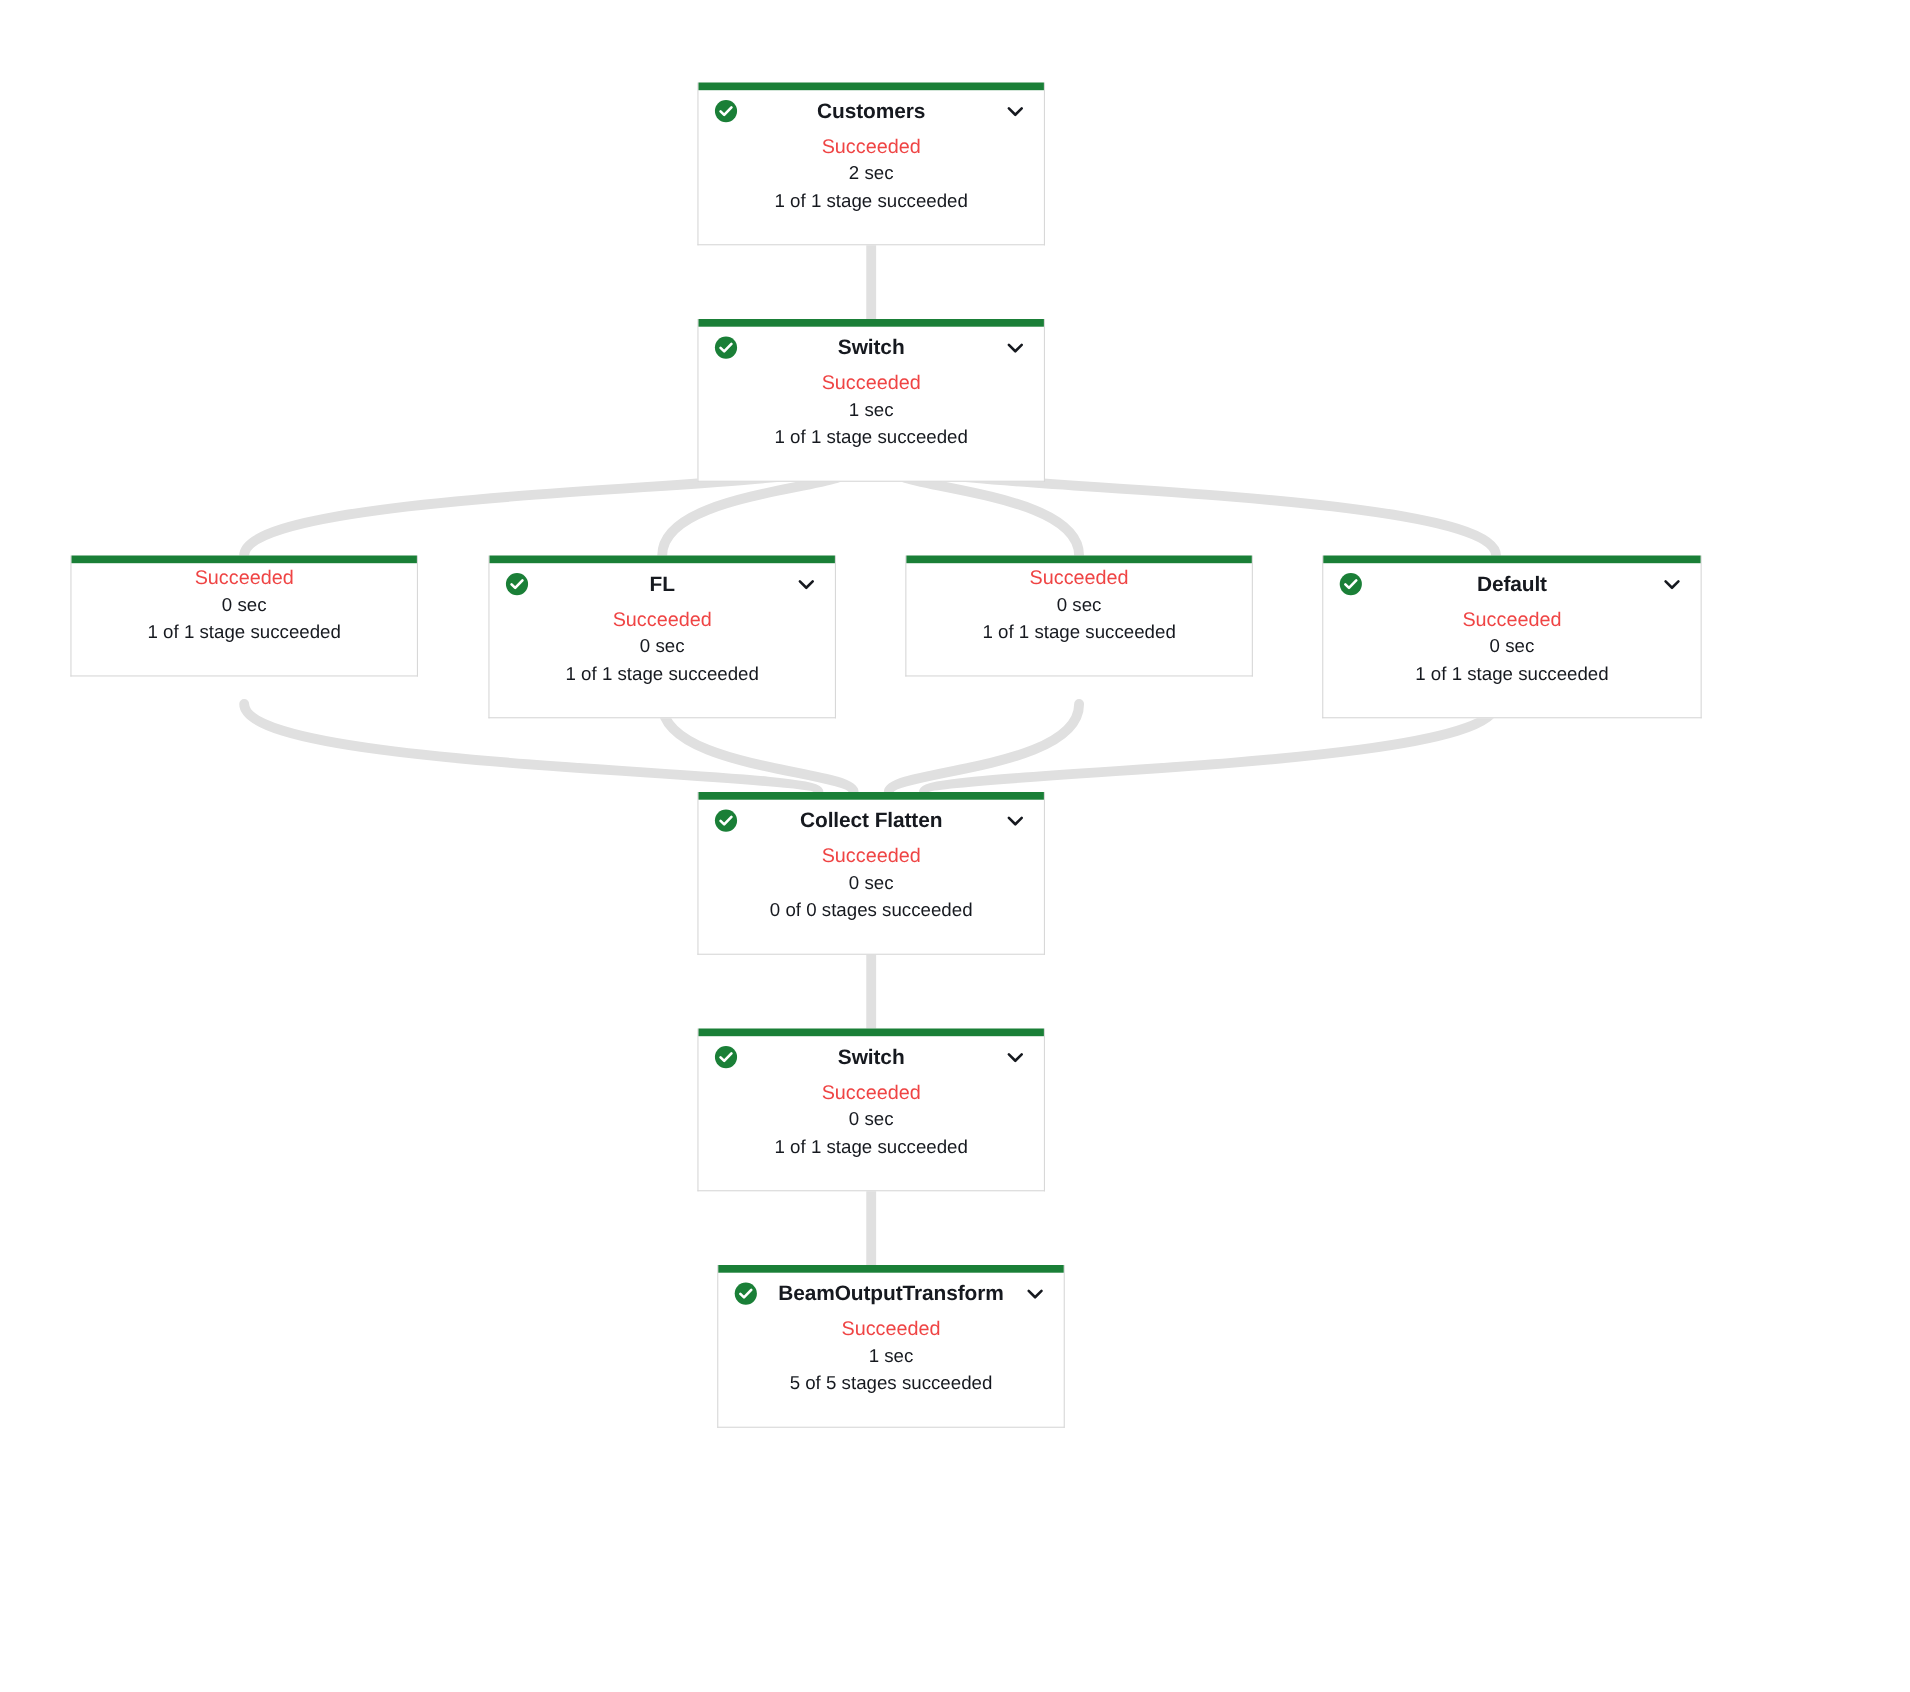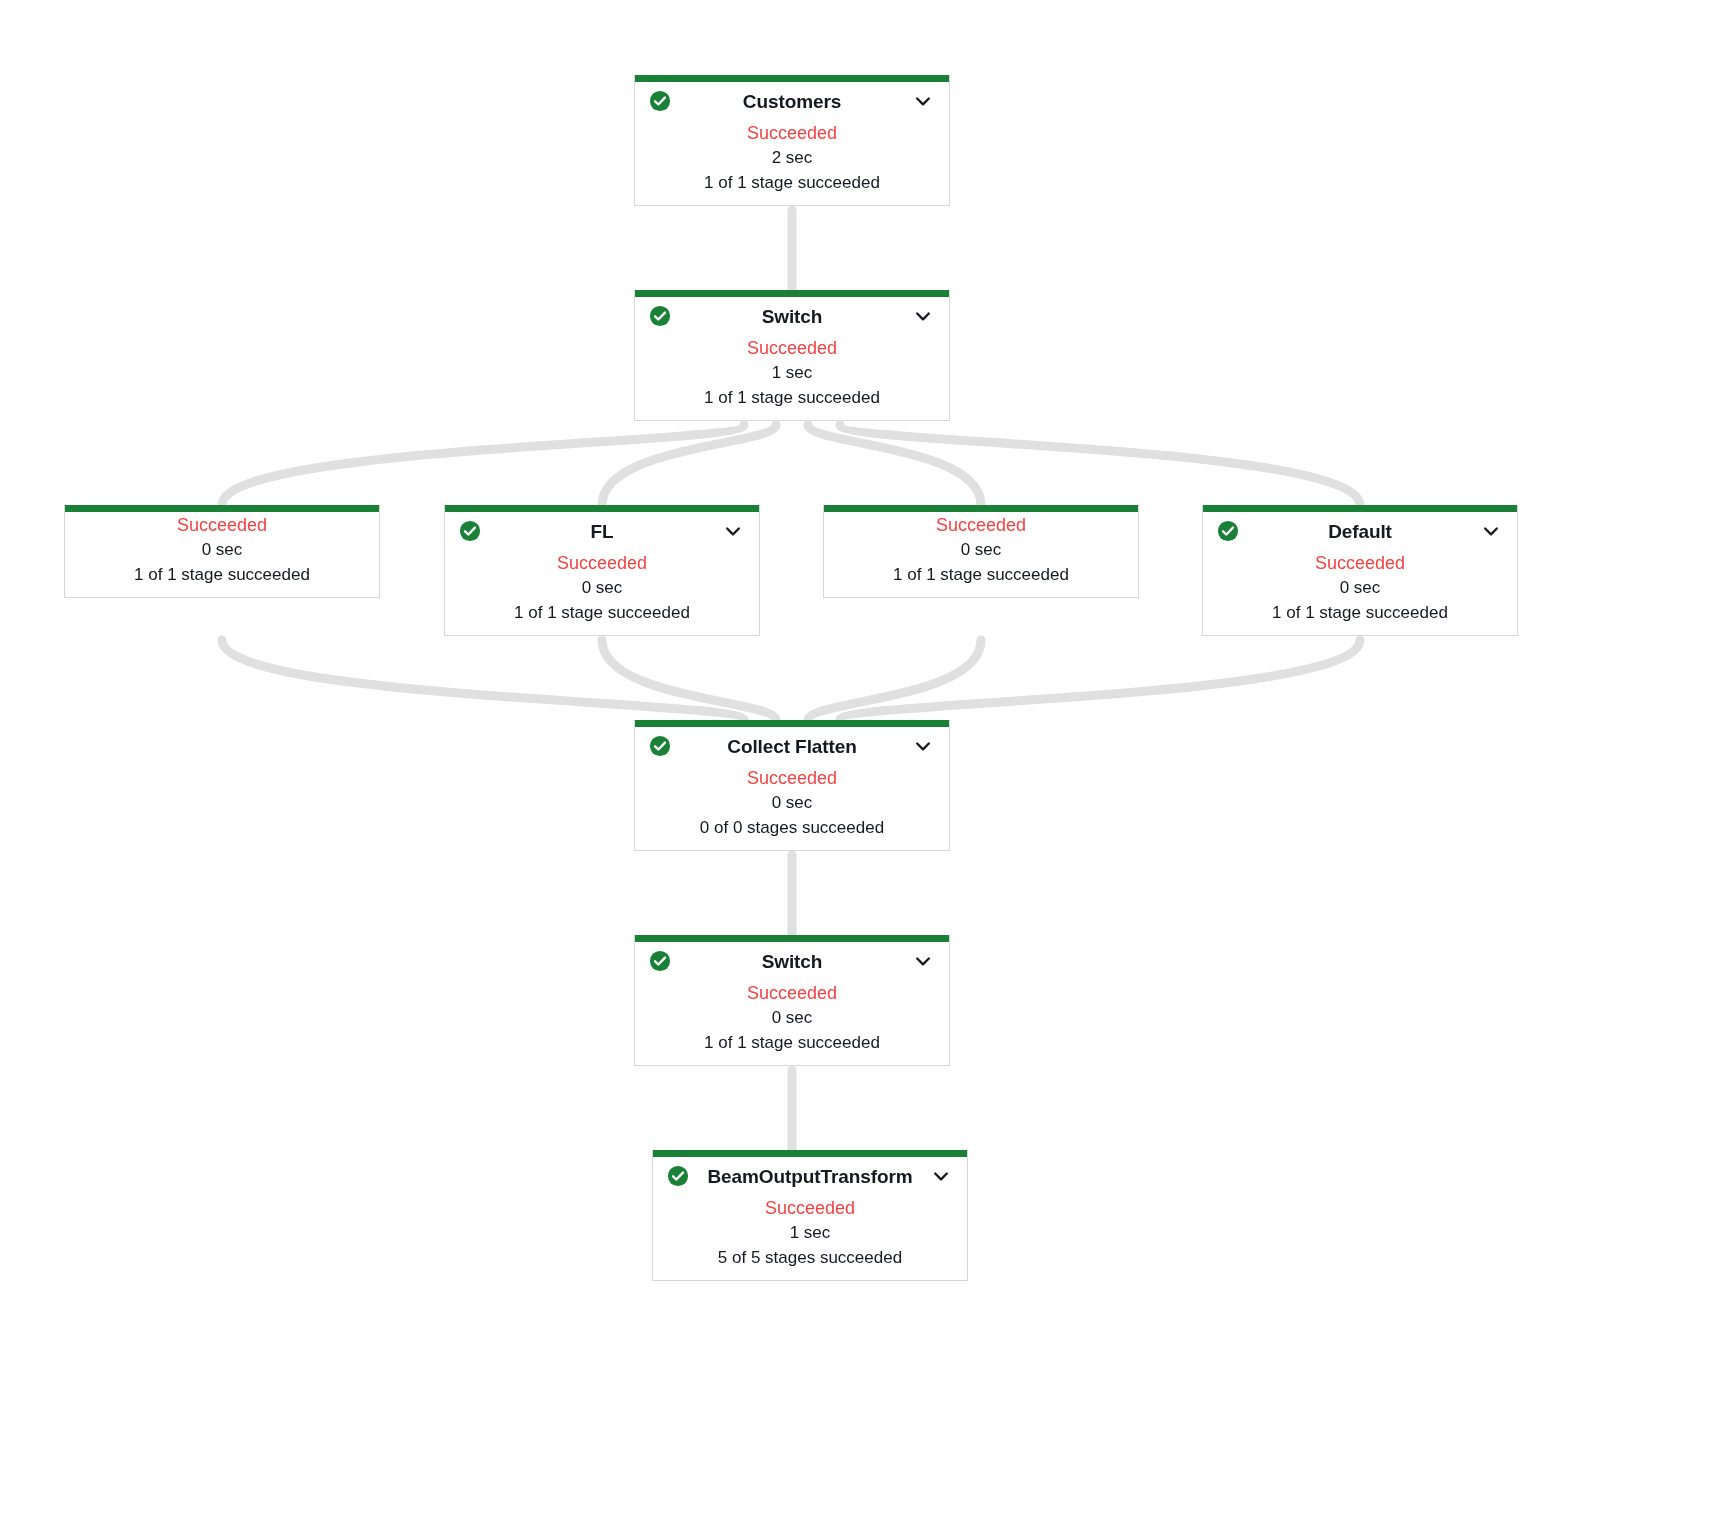--- a/index.html
+++ b/index.html
@@ -28,21 +28,21 @@
     pointer-events: none;
   }
   .node {
     position: absolute;
     box-sizing: border-box;
     background: #ffffff;
     border: 1px solid #d8d8d8;
     border-top: none;
     box-shadow: 0 0 0 0 rgba(0,0,0,0);
     text-align: center;
-    padding-bottom: 10px;
+    padding-bottom: 27px;
   }
   .node-accent {
     height: 7px;
     width: 100%;
     background: #1a7f37;
   }
   .node-header {
     position: relative;
     height: 38px;
     display: flex;
@@ -161,21 +161,21 @@
       <div class="node-status">Succeeded</div>
       <div class="node-duration">0 sec</div>
       <div class="node-stages">1 of 1 stage succeeded</div>
     </div>
     <div class="node" style="left: 823px; top: 505px; width: 316px;">
       <div class="node-accent" style="background: rgb(26, 127, 55);"></div>
       <div class="node-status">Succeeded</div>
       <div class="node-duration">0 sec</div>
       <div class="node-stages">1 of 1 stage succeeded</div>
     </div>
-    <div class="node" style="left: 1202px; top: 505px; width: 316px;">
+    <div class="node" style="left: 1202px; top: 505px; width: 345px;">
       <div class="node-accent" style="background: rgb(26, 127, 55);"></div>
       <div class="node-header">
         <svg viewBox="0 0 24 24" class="status-icon">
           <circle cx="12" cy="12" r="11" fill="#1a7f37"></circle>
           <path d="M6.6 12.3 L10.2 15.8 L17.4 8.3" fill="none" stroke="#ffffff" stroke-width="2.6" stroke-linecap="round" stroke-linejoin="round"></path>
         </svg>
         <div class="node-title">Default</div>
         <svg viewBox="0 0 24 24" class="chevron">
           <path d="M5 9 L12 16 L19 9" fill="none" stroke="#16191f" stroke-width="2.8" stroke-linecap="round" stroke-linejoin="round"></path>
         </svg>

